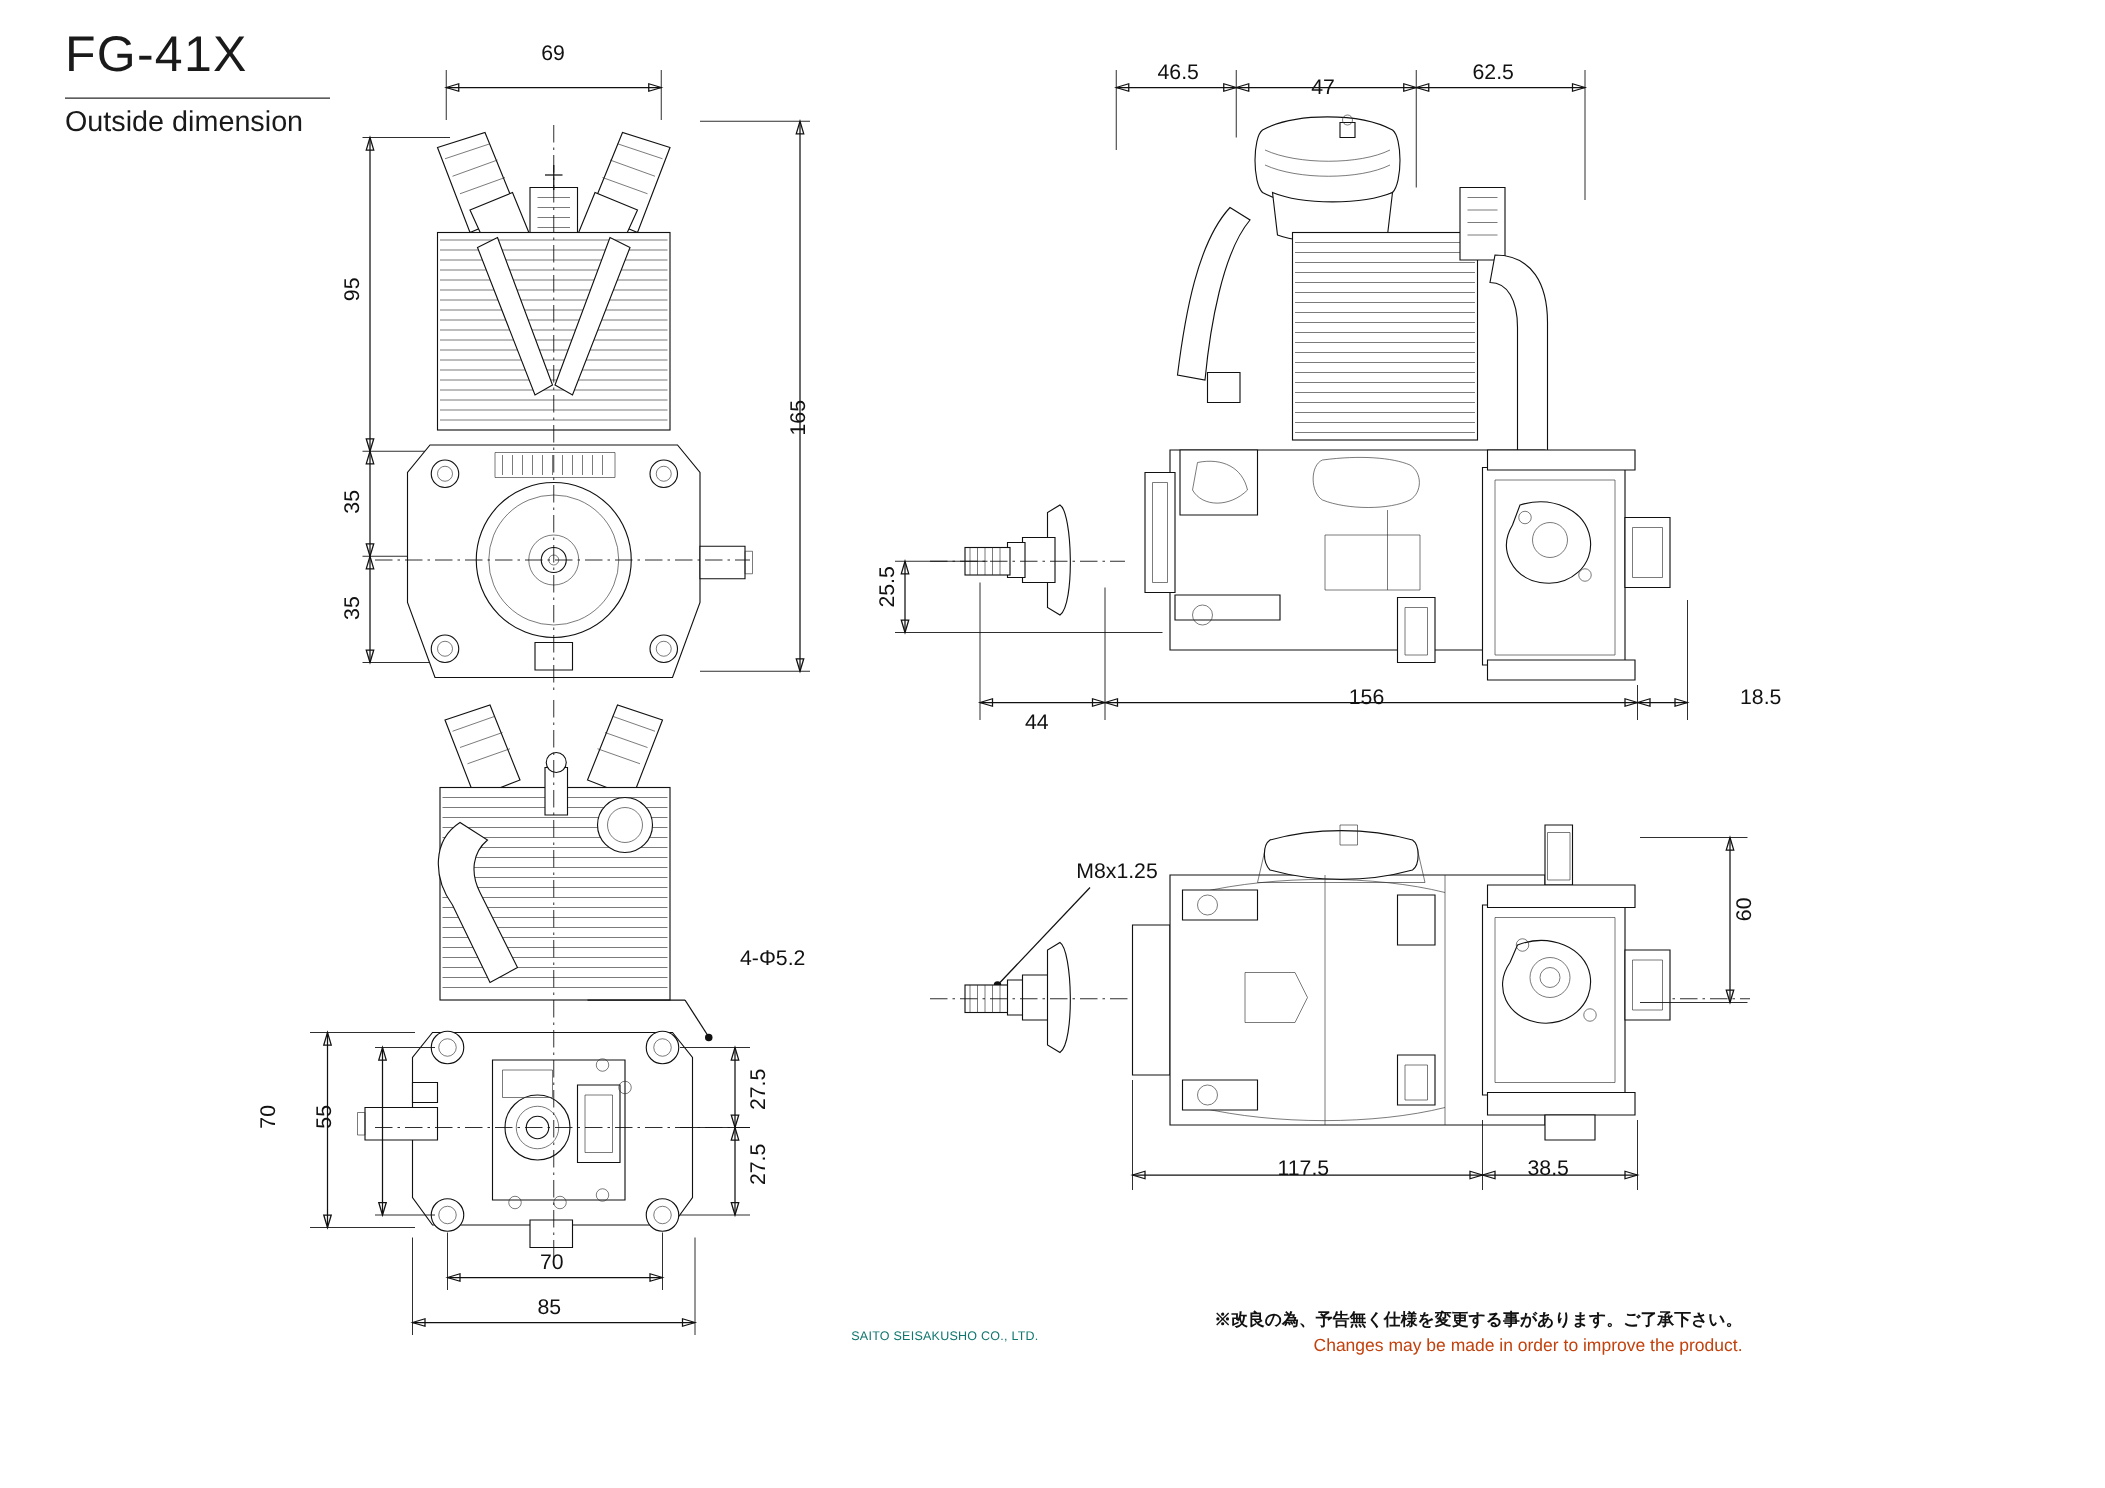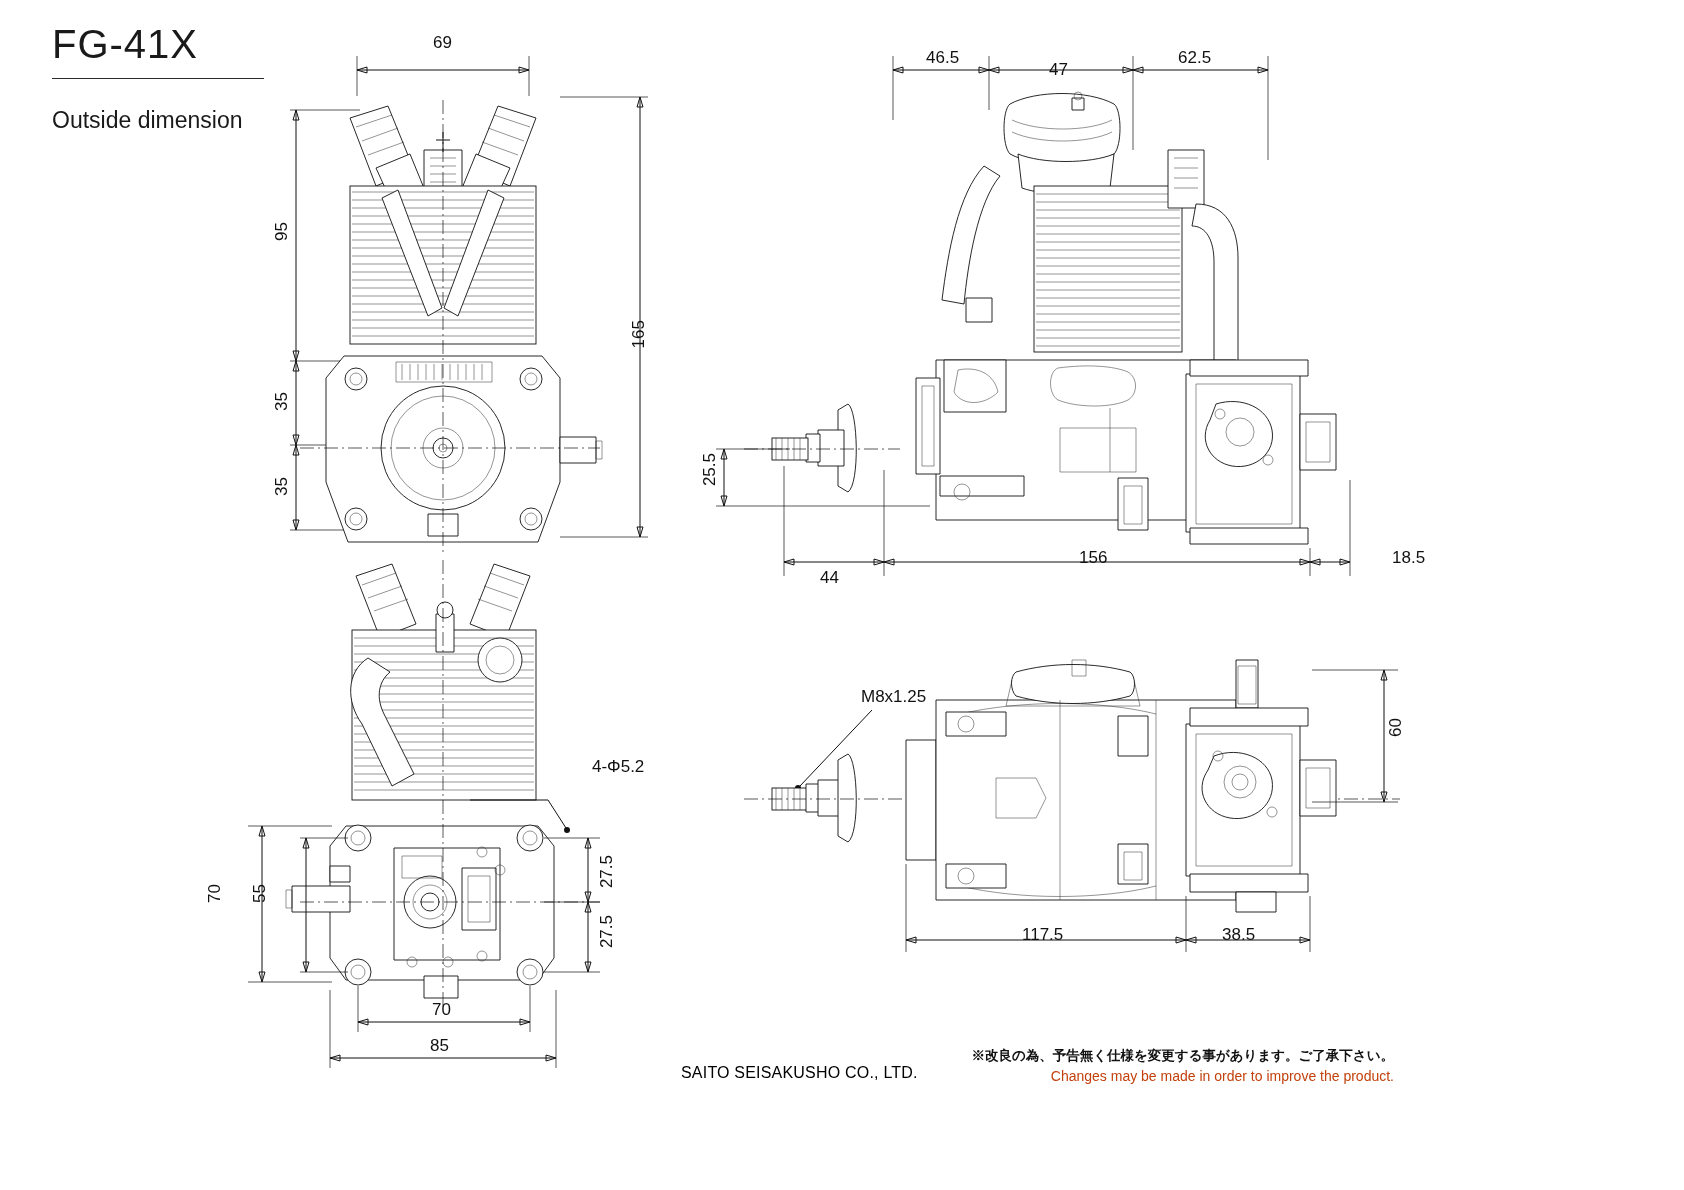--- a/index.html
+++ b/index.html
@@ -3,24 +3,24 @@
 <meta charset="utf-8">
 <style>
   html,body{margin:0;padding:0;background:#ffffff;}
   body{width:1684px;height:1190px;position:relative;overflow:hidden;
        font-family:"Liberation Sans",sans-serif;color:#111;}
   .sheet{position:absolute;left:0;top:0;width:1424px;height:1190px;}
 
   
   #title{position:absolute;left:52px;top:22px;font-size:40px;letter-spacing:1px;color:#1a1a1a;}
   #title-rule{position:absolute;left:52px;top:78px;width:212px;height:1px;background:#2a2a2a;}
-  #subtitle{position:absolute;left:52px;top:84px;font-size:23px;color:#1a1a1a;margin-top:23px;}
+  #subtitle{position:absolute;left:52px;top:84px;font-size:23px;color:#1a1a1a;}
 
   
-  #company{position:absolute;left:681px;top:1064px;font-size:16px;color:#000000;letter-spacing:.2px;}
+  #company{position:absolute;left:681px;top:1064px;font-size:10px;color:#0f766e;letter-spacing:.2px;}
   #note-jp{position:absolute;right:30px;top:1047px;font-size:13.5px;color:#111;text-align:right;white-space:nowrap;font-weight:bold;}
   #note-en{position:absolute;right:30px;top:1068px;font-size:14px;color:#c2410c;text-align:right;white-space:nowrap;}
 
   
   .dim-label{position:absolute;font-size:17px;color:#111;white-space:nowrap;}
   .dim-label.vert{writing-mode:vertical-rl;transform:rotate(180deg);}
   svg{position:absolute;left:0;top:0;overflow:visible;}
   .ln{stroke:#111;stroke-width:1;fill:none;}
   .ext{stroke:#111;stroke-width:.7;fill:none;}
   .ctr{stroke:#111;stroke-width:.7;fill:none;stroke-dasharray:14 4 2 4;}

